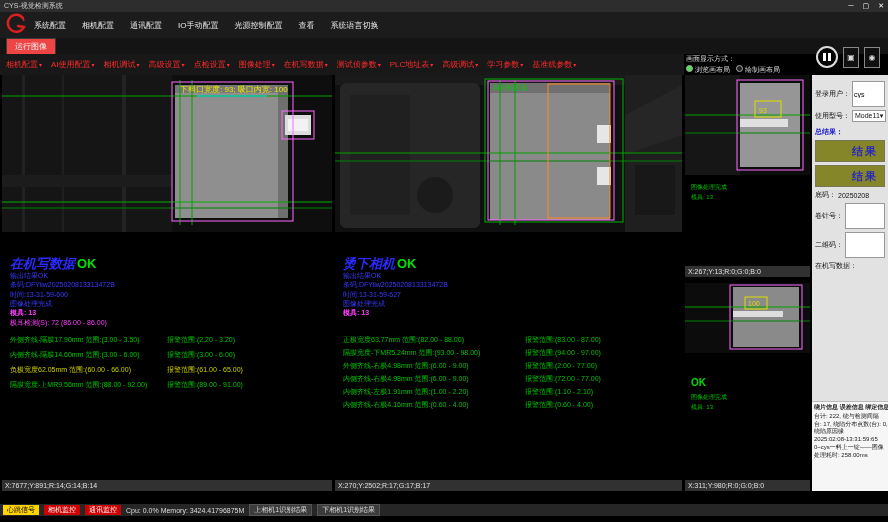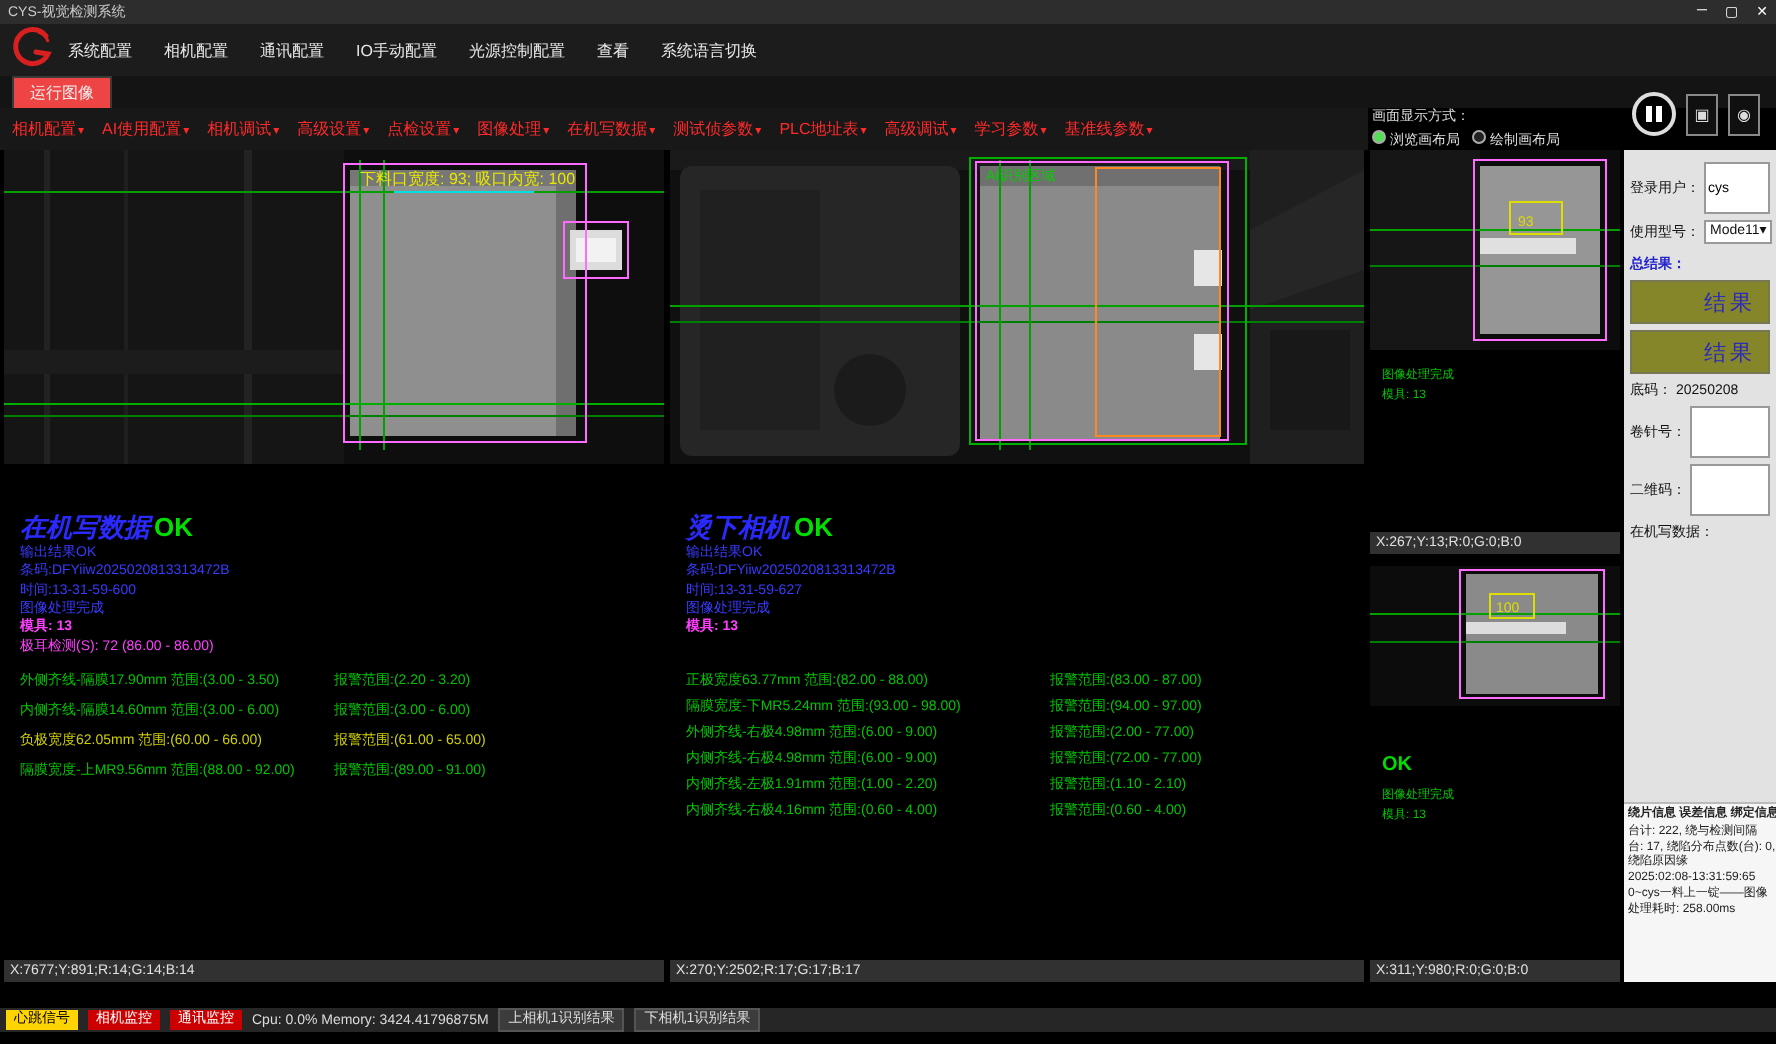--- a/index.html
+++ b/index.html
@@ -72,21 +72,21 @@
   .sline{position:absolute;left:6px;font-size:6px;color:#00c400;white-space:nowrap;}
   .sok{position:absolute;left:6px;font-size:10px;font-weight:bold;color:#00dd00;}
 
   
   .sidebar{position:absolute;left:812px;top:75px;width:76px;height:416px;background:#e2e2e2;color:#111111;font-size:7px;box-sizing:border-box;padding:3px;}
   .side-row{display:flex;align-items:center;gap:2px;margin-top:3px;}
   .side-label{white-space:nowrap;}
   .side-input{flex:1;min-width:0;background:#ffffff;border:1px solid #999999;height:10px;font-size:7px;padding:12px 1px;box-sizing:border-box;font-family:"Liberation Sans",sans-serif;}
   .side-select{flex:1;background:#ffffff;border:1px solid #999999;height:10px;line-height:10px;display:flex;justify-content:space-between;padding:0 2px;cursor:pointer;}
   .total-label{color:#2222cc;font-weight:bold;margin-top:5px;}
-  .result-box{height:20px;background:#85852a;color:#2a2abb;font-weight:normal;display:flex;align-items:center;justify-content:center;font-size:11px;margin-top:3px;border:1px solid #777755;letter-spacing:2px;padding-left:30px;}
+  .result-box{height:20px;background:#85852a;color:#2a2abb;font-weight:bold;display:flex;align-items:center;justify-content:center;font-size:11px;margin-top:3px;border:1px solid #777755;letter-spacing:2px;padding-left:30px;}
   .side-info{position:absolute;left:0;bottom:0;width:76px;height:90px;background:#f6f6f6;border-top:1px solid #bbbbbb;font-size:6px;color:#222222;padding:2px;box-sizing:border-box;line-height:1.3;overflow:hidden;}
   .side-info .tabs{font-weight:bold;margin-bottom:1px;white-space:nowrap;}
   .side-info div{white-space:nowrap;}
 
   
   .statusbar{position:absolute;left:0;top:504px;width:888px;height:12px;background:#262626;display:flex;align-items:center;gap:5px;padding-left:3px;box-sizing:border-box;font-size:7px;white-space:nowrap;}
   .badge{padding:0 4px;height:10px;line-height:10px;}
   .badge-heart{background:#ffd400;color:#000000;}
   .badge-red{background:#cc0000;color:#ffffff;}
   .badge-dark{background:#3c3c3c;color:#dddddd;border:1px solid #555555;}

